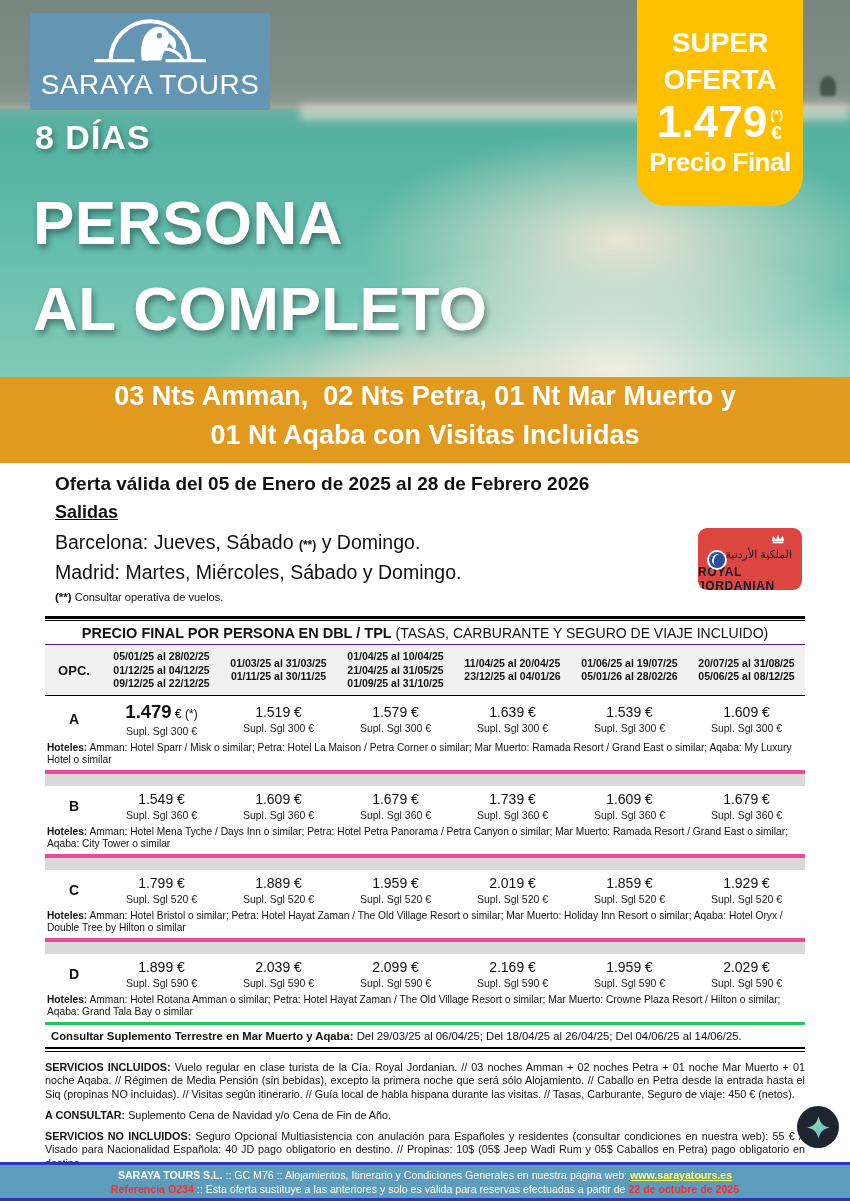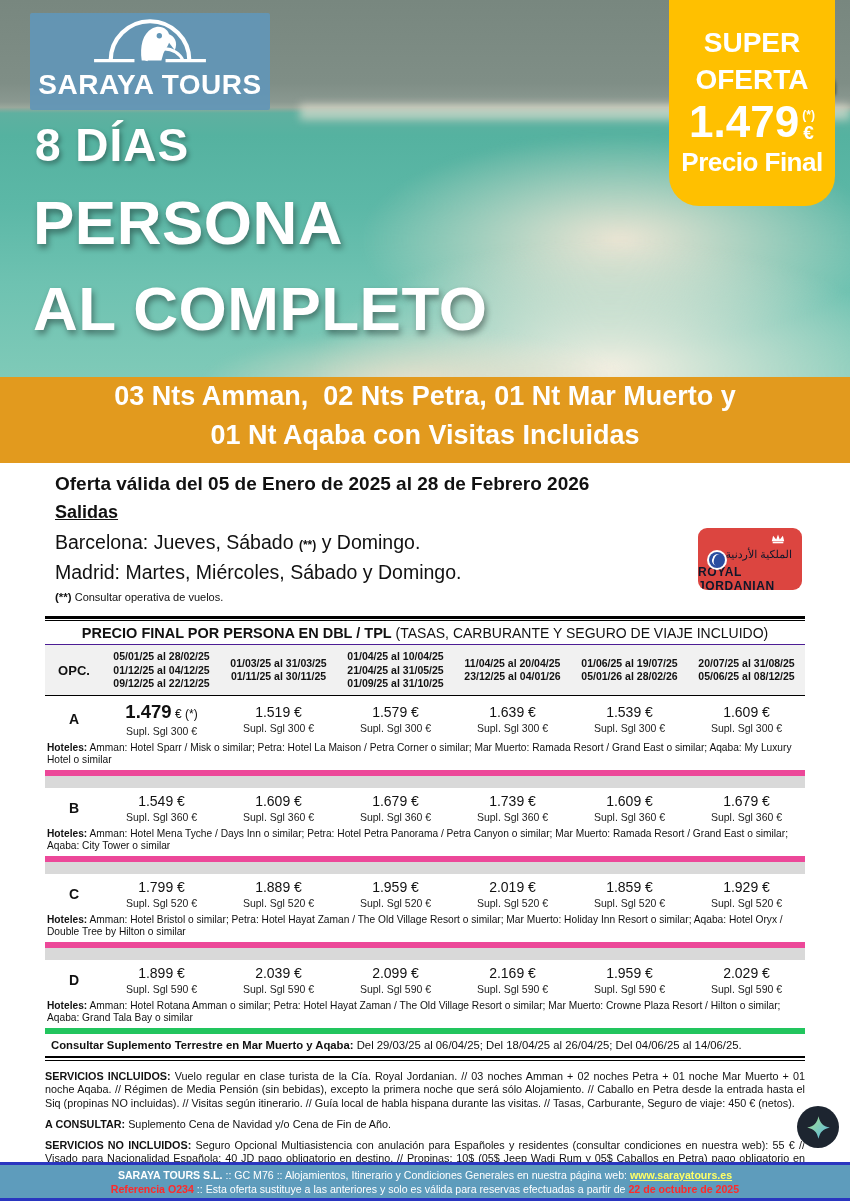--- a/index.html
+++ b/index.html
@@ -16,29 +16,29 @@
     background:radial-gradient(closest-side,#ece5d4,rgba(236,229,212,0)); filter:blur(5px); }
   .hero .salt2 { position:absolute; right:-60px; top:240px; width:600px; height:260px;
     background:radial-gradient(closest-side,#f4efe2,rgba(244,239,226,0)); filter:blur(4px); }
   .hero .salt3 { position:absolute; left:200px; top:330px; width:430px; height:110px;
     background:radial-gradient(closest-side,#e8e0cc,rgba(232,224,204,0)); filter:blur(5px); }
   .hero .palm { position:absolute; width:16px; height:20px; background:#45564c; border-radius:50% 50% 20% 20%; filter:blur(1.5px); }
 
   .logo-box { position:absolute; left:30px; top:13px; width:240px; height:97px;
     background:rgba(98,150,183,0.93); border-radius:2px; text-align:center; }
   .logo-box svg { display:block; margin:2px auto 0; }
-  .logo-text { color:#fff; font-weight:bold; font-size:28px; letter-spacing:0.5px; margin-top:-4px; }
-
-  .days { position:absolute; left:35px; top:118px; color:#fff; font-size:46px; font-weight:bold;
+  .logo-text { color:#fff; font-weight:normal; font-size:28px; letter-spacing:0.5px; margin-top:-4px; }
+
+  .days { position:absolute; left:35px; top:118px; color:#fff; font-size:34px; font-weight:bold;
     letter-spacing:1px; text-shadow:2px 3px 5px rgba(0,0,0,0.35); }
   .main-title { position:absolute; left:33px; top:180px; color:#fff; font-size:62px; font-weight:bold;
     line-height:86px; text-shadow:2px 4px 6px rgba(0,0,0,0.4); letter-spacing:0.5px; }
 
   .offer-badge { position:absolute; left:637px; top:0; width:166px; height:206px;
-    background:#FFC000; border-radius:0 0 30px 30px; text-align:center; color:#fff;margin-left:32px; }
+    background:#FFC000; border-radius:0 0 30px 30px; text-align:center; color:#fff; }
   .offer-badge .super { font-size:28px; font-weight:bold; line-height:37px; padding-top:24px; }
   .badge-price-row { display:flex; justify-content:center; align-items:flex-end; margin-top:2px; }
   .badge-price { font-size:44px; font-weight:bold; line-height:44px; }
   .badge-cur-col { display:flex; flex-direction:column; align-items:center; margin-left:3px; }
   .badge-ast { font-size:12px; font-weight:bold; line-height:14px; }
   .badge-eur { font-size:19px; font-weight:bold; line-height:22px; }
   .badge-final { font-size:26px; font-weight:bold; margin-top:3px; letter-spacing:-0.5px; }
 
   
   .banner { position:absolute; left:0; top:377px; width:850px; height:86px; text-align:center; color:#fff; }
@@ -76,22 +76,22 @@
   .hdr-row { background:#F1F1F1; border-bottom:1px solid #000; padding:5px 0 4px; align-items:center; }
   .opc-hdr { font-size:13px; font-weight:bold; text-align:center; align-self:center; }
   .th-cell { text-align:center; font-size:10.5px; font-weight:bold; line-height:13.5px; align-self:center; }
   .price-row { padding:5px 0 4px; align-items:center; }
   .opc-cell { font-size:14px; font-weight:bold; text-align:center; align-self:center; }
   .price-cell { text-align:center; }
   .pr-main { font-size:14px; }
   .pr-lead { font-size:18.5px; font-weight:bold; }
   .pr-lead-suffix { font-size:12px; }
   .pr-supl { font-size:10.5px; margin-top:2px; color:#1c1c1c; }
-  .hotels-row { font-size:10.2px; line-height:12.5px; padding:1px 4px 3px 2px; border-bottom:6px solid #ec4899; }
-  .hotels-row.last { border-bottom:6px solid #22c55e; }
+  .hotels-row { font-size:10.2px; line-height:12.5px; padding:1px 4px 3px 2px; border-bottom:4px solid #ec4899; }
+  .hotels-row.last { border-bottom:3px solid #22c55e; }
   .gray-bar { height:12px; background:#D9D9D9; }
   .ground-row { font-size:11.3px; padding:5px 4px 5px 6px; }
   .double-rule { border-top:2px solid #000; border-bottom:1px solid #000; height:5px; }
 
   
   .notes { margin:9px 45px 0 45px; }
   .notes p { font-size:10.8px; line-height:13.8px; text-align:justify; margin-bottom:7px; }
 
   
   .footer { position:absolute; left:0; bottom:0; width:850px; height:39px; background:#5E9CBC;

